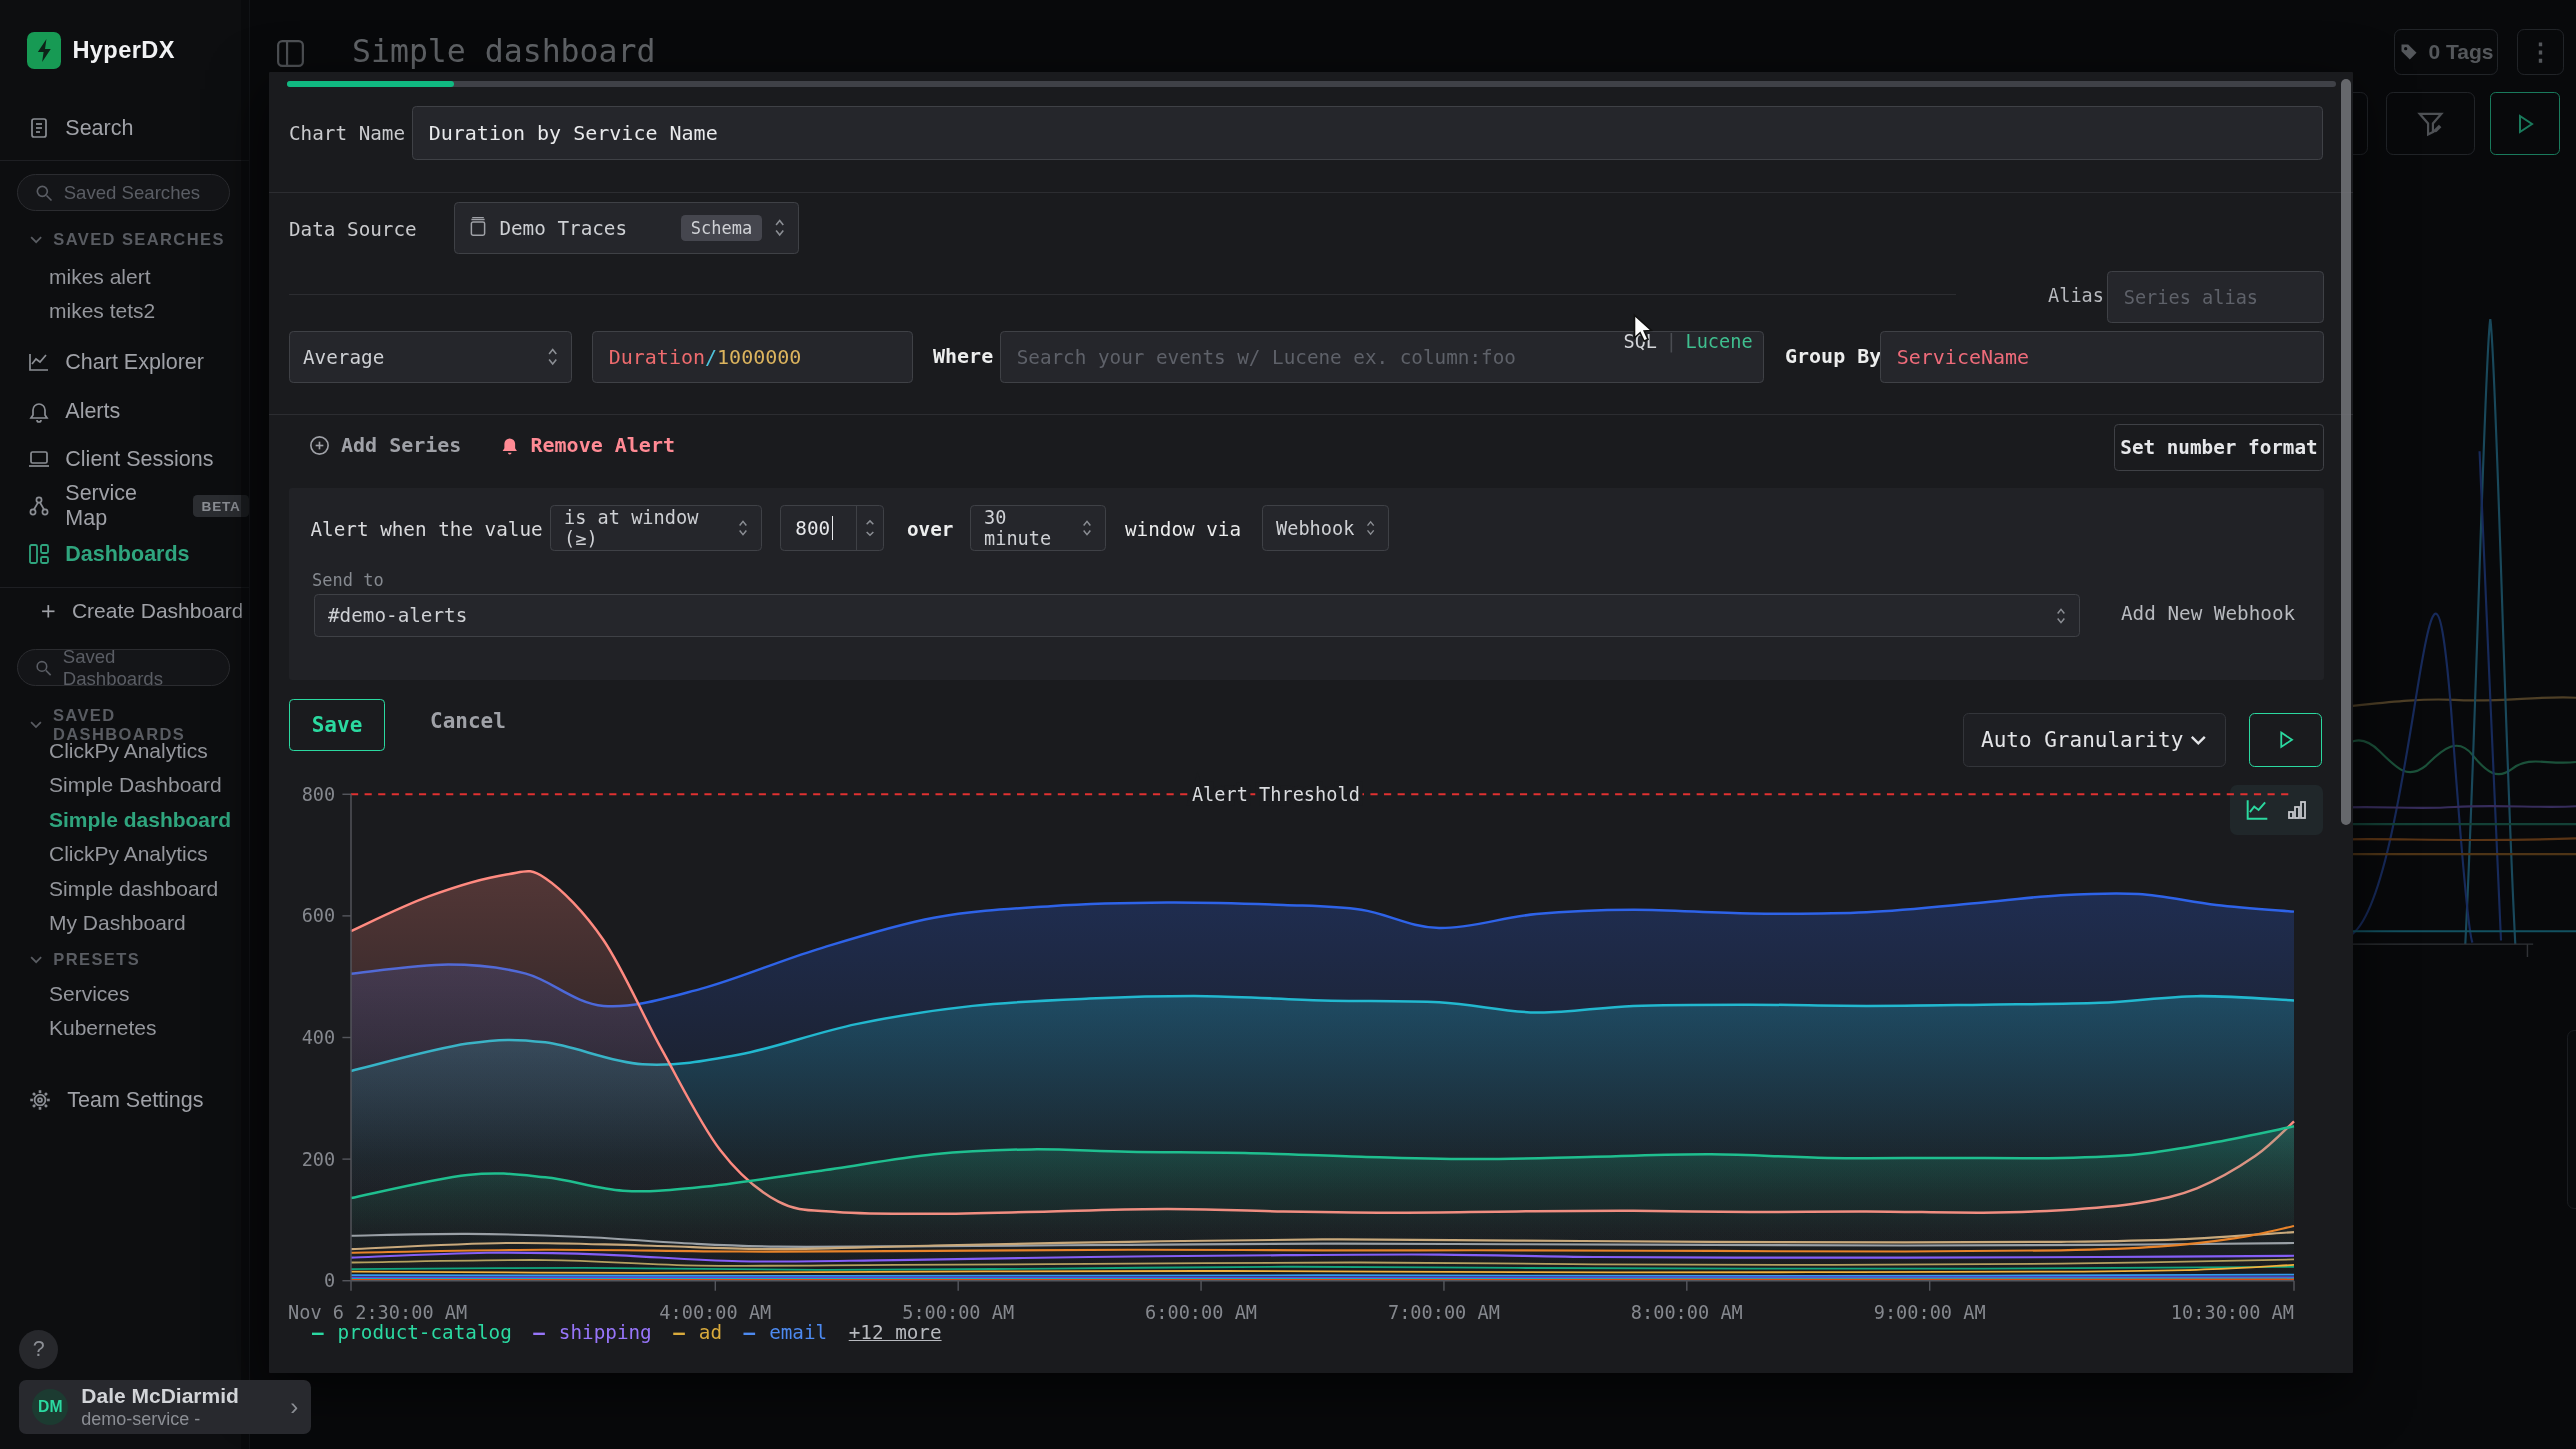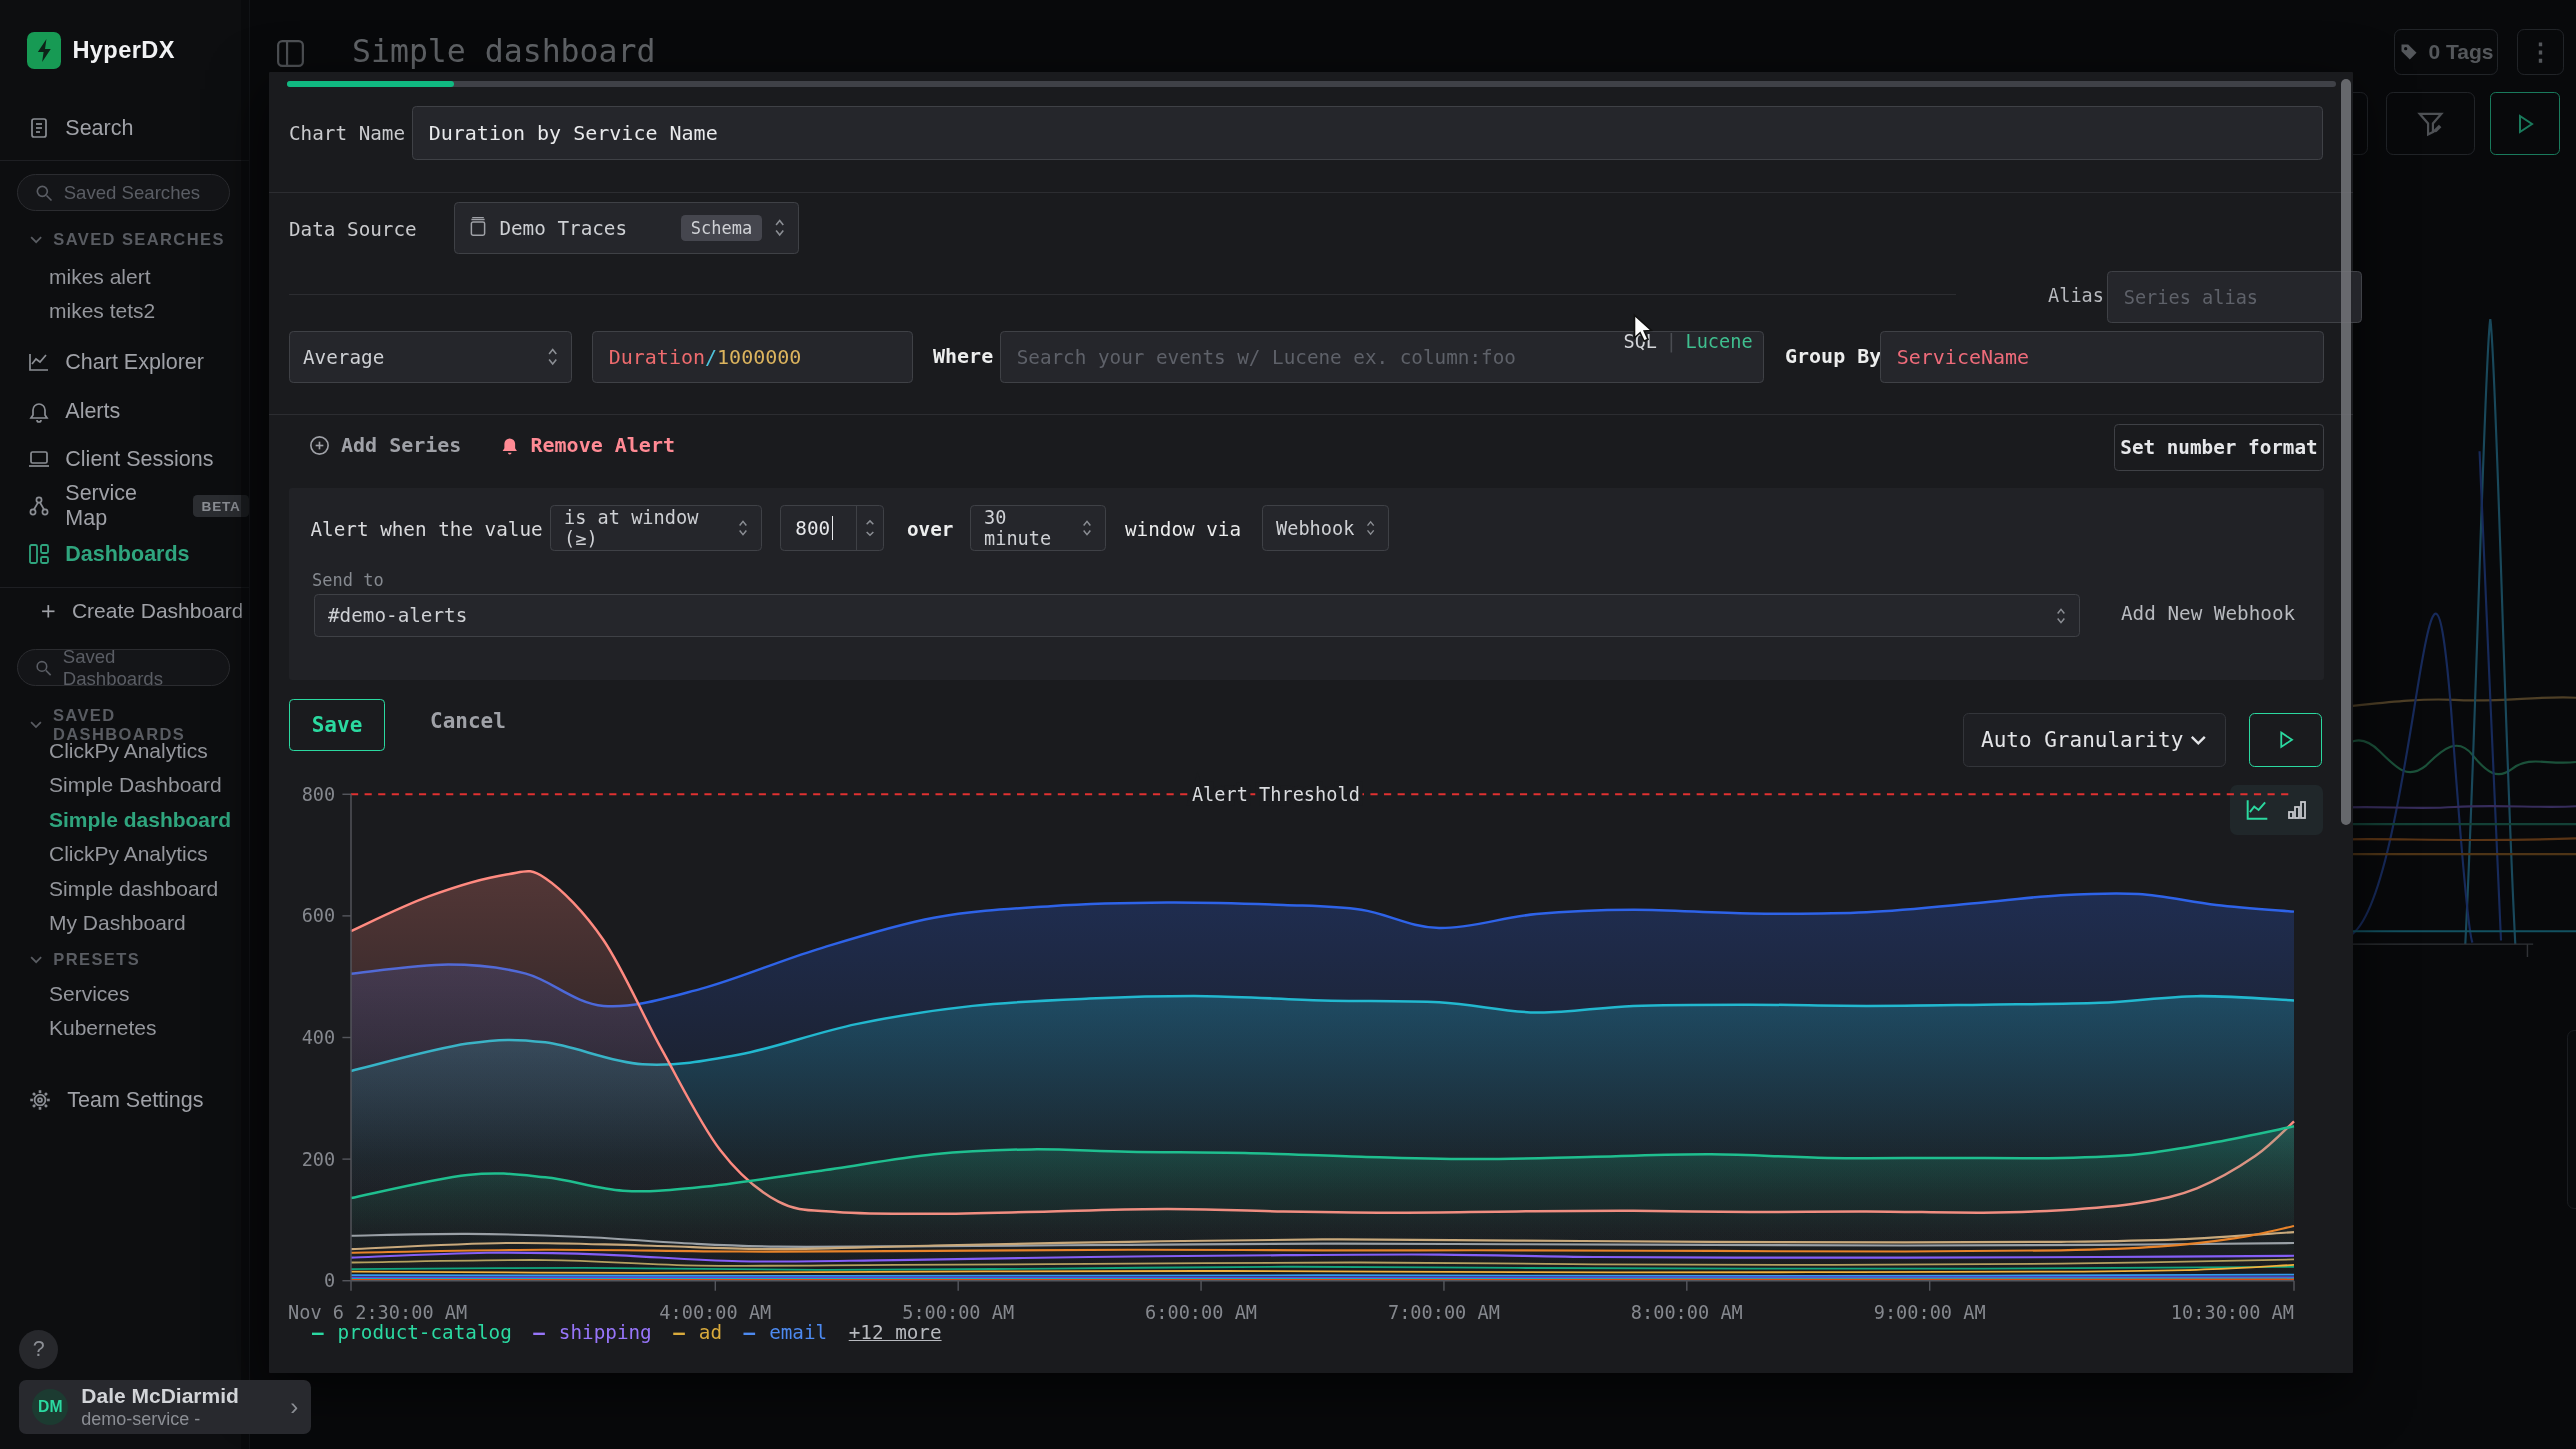--- a/index.html
+++ b/index.html
@@ -321,21 +321,21 @@
       </svg>
     <span class="grow">Demo Traces</span>
     <span class="badge-schema">Schema</span>
     <svg width="11.4" height="21.5" viewBox="0 0 12 24" fill="none" stroke="#8b8e94" stroke-width="1.8">
         <path d="M2 9 L6 4 L10 9"></path>
         <path d="M2 15 L6 20 L10 15"></path>
       </svg>
   </div>
 
   <div class="flabel" style="left:1779px;top:213px;color:#b6b8bd;font-size:18.6px;">Alias</div>
-  <input class="tinput" style="left: 1838px; top: 199px; width: 255px; height: 52px; font-size: 18.6px;" placeholder="Series alias">
+  <input class="tinput" style="left: 1838px; top: 199px; width: 217px; height: 52px; font-size: 18.6px;" placeholder="Series alias">
 
   <div class="hr" style="top:222px;left:20px;width:1667px;"></div>
 
   <div class="sel" style="left:20px;top:259px;width:283px;height:52px;">
     <span class="grow">Average</span>
     <svg width="11.4" height="21.5" viewBox="0 0 12 24" fill="none" stroke="#8b8e94" stroke-width="1.8">
         <path d="M2 9 L6 4 L10 9"></path>
         <path d="M2 15 L6 20 L10 15"></path>
       </svg>
   </div>

